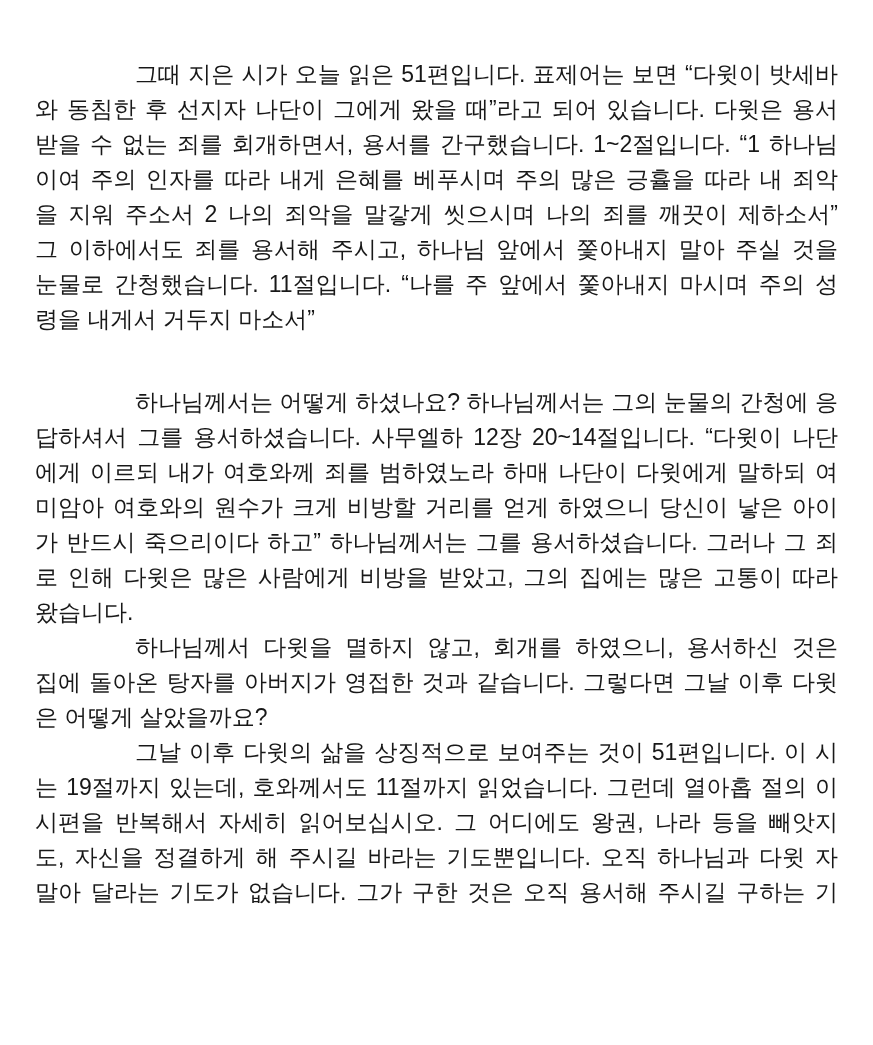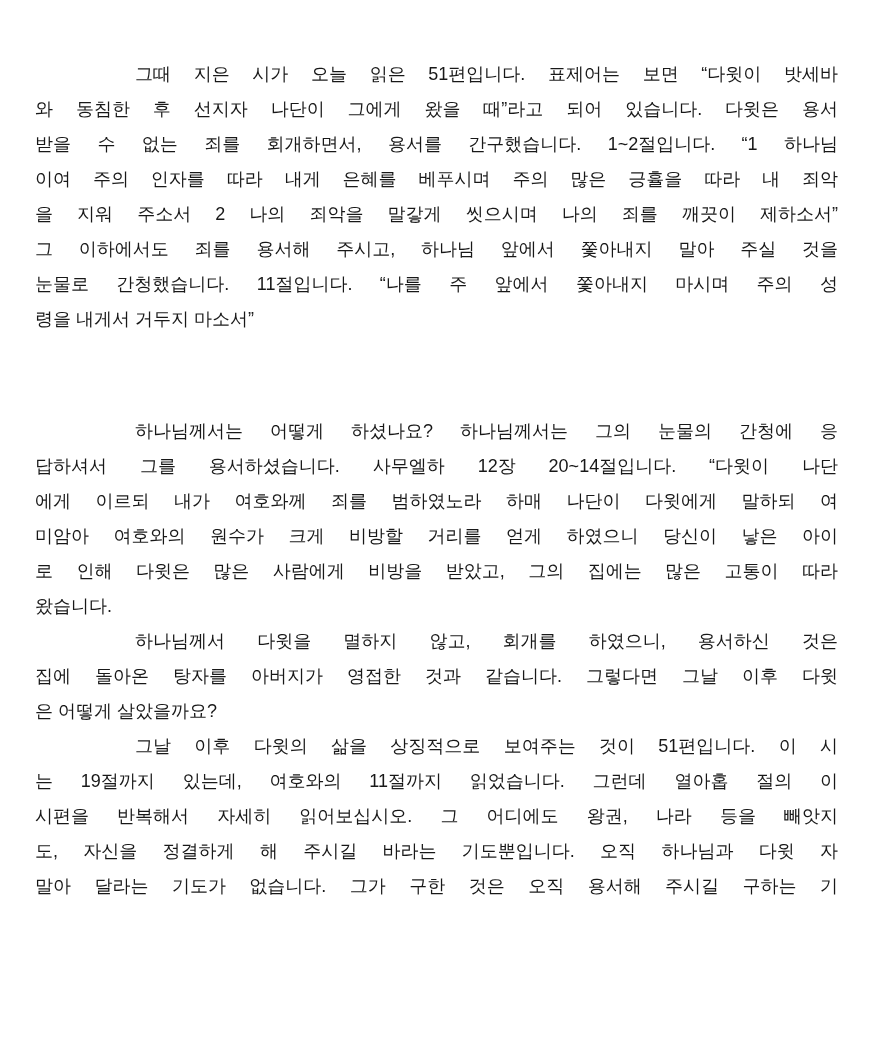--- a/index.html
+++ b/index.html
@@ -19,24 +19,24 @@
   .text-block {
     position: absolute;
     left: 35px;
     top: 57px;
     width: 803px;
   }
   .paragraph {
     margin: 0;
   }
   .paragraph.gap-before {
-    margin-top: 77px;
+    margin-top: 48px;
   }
   .line {
-    font-size: 18px;
+    font-size: 23px;
     line-height: 35px;
     height: 35px;
     text-align: justify;
     text-align-last: justify;
     white-space: normal;
     overflow: hidden;
     letter-spacing: 0px;
   }
   .line.first {
     text-indent: 100px;
@@ -58,29 +58,30 @@
         <div class="line">을 지워 주소서 2 나의 죄악을 말갛게 씻으시며 나의 죄를 깨끗이 제하소서”</div>
         <div class="line">그 이하에서도 죄를 용서해 주시고, 하나님 앞에서 쫓아내지 말아 주실 것을</div>
         <div class="line">눈물로 간청했습니다. 11절입니다. “나를 주 앞에서 쫓아내지 마시며 주의 성</div>
         <div class="line last">령을 내게서 거두지 마소서”</div>
       </div>
       <div class="paragraph gap-before">
         <div class="line first">하나님께서는 어떻게 하셨나요? 하나님께서는 그의 눈물의 간청에 응</div>
         <div class="line">답하셔서 그를 용서하셨습니다. 사무엘하 12장 20~14절입니다. “다윗이 나단</div>
         <div class="line">에게 이르되 내가 여호와께 죄를 범하였노라 하매 나단이 다윗에게 말하되 여</div>
         <div class="line">미암아 여호와의 원수가 크게 비방할 거리를 얻게 하였으니 당신이 낳은 아이</div>
+        <div class="line">가 반드시 죽으리이다 하고” 하나님께서는 그를 용서하셨습니다. 그러나 그 죄</div>
         <div class="line">로 인해 다윗은 많은 사람에게 비방을 받았고, 그의 집에는 많은 고통이 따라</div>
         <div class="line last">왔습니다.</div>
       </div>
       <div class="paragraph">
         <div class="line first">하나님께서 다윗을 멸하지 않고, 회개를 하였으니, 용서하신 것은</div>
         <div class="line">집에 돌아온 탕자를 아버지가 영접한 것과 같습니다. 그렇다면 그날 이후 다윗</div>
         <div class="line last">은 어떻게 살았을까요?</div>
       </div>
       <div class="paragraph">
         <div class="line first">그날 이후 다윗의 삶을 상징적으로 보여주는 것이 51편입니다. 이 시</div>
-        <div class="line">는 19절까지 있는데, 여호와의 11절까지 읽었습니다. 그런데 열아홉 절의 이</div>
+        <div class="line">는 19절까지 있는데, 호와께서도 11절까지 읽었습니다. 그런데 열아홉 절의 이</div>
         <div class="line">시편을 반복해서 자세히 읽어보십시오. 그 어디에도 왕권, 나라 등을 빼앗지</div>
         <div class="line">도, 자신을 정결하게 해 주시길 바라는 기도뿐입니다. 오직 하나님과 다윗 자</div>
         <div class="line">말아 달라는 기도가 없습니다. 그가 구한 것은 오직 용서해 주시길 구하는 기</div>
       </div>
     </div>
 </div>
 
 </body></html>

